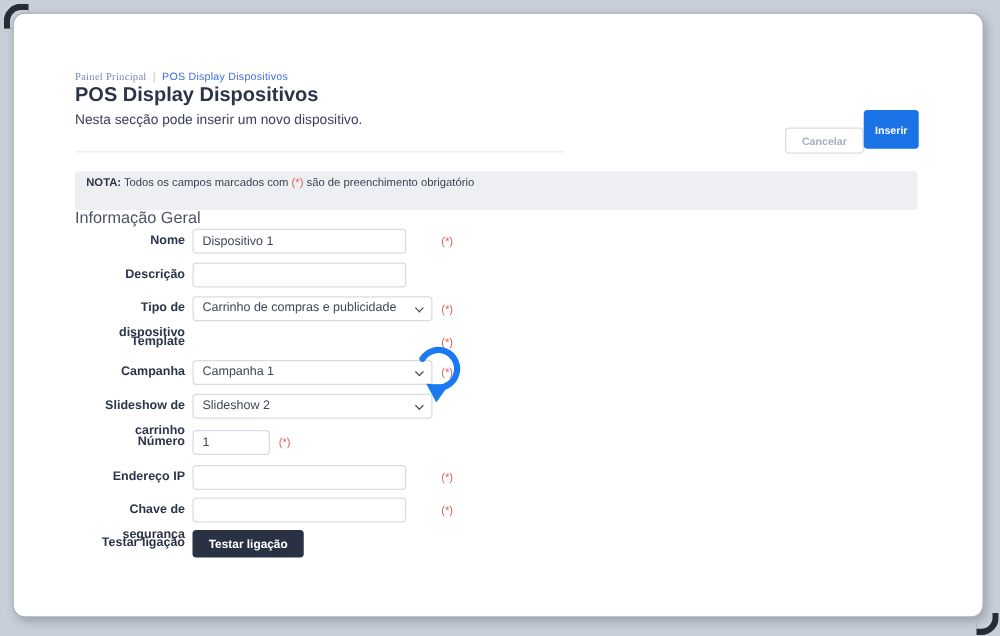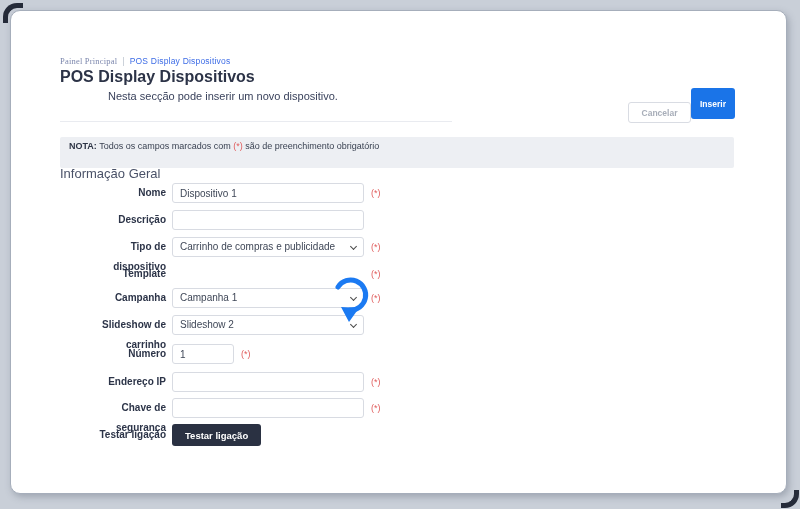--- a/index.html
+++ b/index.html
@@ -12,45 +12,45 @@
     border-bottom:5px solid #252b39; border-right:5px solid #252b39;
     border-bottom-right-radius:14px; z-index:0; }
   .card { position:absolute; left:10px; top:10px; width:777px; height:484px;
     background:#ffffff; border:1px solid #a6aebb; border-radius:10px;
     box-shadow:2px 3px 7px rgba(80,90,105,.35); z-index:1; }
   .breadcrumb { position:absolute; left:49px; top:45px; font-size:8.5px; letter-spacing:.2px; }
   .crumb-root { color:#7c87ad;font-family:Liberation Serif, serif; }
   .crumb-sep { color:#b9c0cc; margin:0 5px; }
   .crumb-current { color:#3d6ce6; }
   .page-title { position:absolute; left:49px; top:57px; font-size:16px; font-weight:bold; color:#2c3347; }
-  .page-subtitle { position:absolute; left:49px; top:79px; font-size:11px; color:#3a425c;margin-left:48px; }
+  .page-subtitle { position:absolute; left:49px; top:79px; font-size:11px; color:#3a425c; }
   .tabs { position:absolute; left:49px; top:95px; height:16px; }
   .tab { display:inline-block; font-size:11px; margin-right:20px; padding-bottom:0; cursor:pointer;margin-top:36px; }
   .tab.active { color:#2f7bf5; border-bottom:2px solid #2f7bf5; }
   .tab.inactive { color:#525b6e; }
   .tabs-border { position:absolute; left:49px; top:110px; width:392px; border-bottom:1px solid #e9ebf0; }
   .btn-cancel { position:absolute; left:617px; top:91px; width:63px; height:21px;
     background:#ffffff; border:1px solid #d9dce3; border-radius:3px;
     color:#a8aeb9; font-size:8.5px; font-weight:bold; cursor:pointer; font-family:inherit; }
   .btn-submit { position:absolute; left:680px; top:77px; width:44px; height:31px;
     background:#1a74e8; border:none; border-radius:3px;
     color:#ffffff; font-size:8.5px; font-weight:bold; cursor:pointer; font-family:inherit; }
   .note-bar { position:absolute; left:49px; top:126px; width:674px; height:31px;
     background:#edeff3; border-radius:2px; font-size:9px; color:#3a4252;
     line-height:19px; padding-left:9px; }
   .note-prefix { font-weight:bold; color:#2e3546; }
   .req { color:#e05d5d; }
   .section-title { position:absolute; left:49px; top:155px; font-size:13px; color:#4a5268; }
-  .frow { position:absolute; left:67px; width:680px; height:20px; }
+  .frow { position:absolute; left:49px; width:680px; height:20px; }
   .flabel { position:absolute; left:0; top:0; width:88px; text-align:right;
     font-size:10px; font-weight:bold; color:#2c3448; line-height:20px; }
   .fctrl { position:absolute; left:94px; top:0; height:20px; border:1px solid #d8dbe2;
     border-radius:3px; background:#fff; font-size:10px; color:#3f4757;
     padding:0 7px; font-family:inherit; }
-  input.fctrl { width:192px; }
+  input.fctrl { width:171px; }
   input.fctrl.small { width:62px; }
   .selectbox { width:192px; line-height:18px; cursor:pointer; position:absolute; left:94px; top:0; }
   .chev { position:absolute; right:7px; top:6px; width:5px; height:5px;
     border:solid #4a4a4a; border-width:0 1.4px 1.4px 0; transform:rotate(45deg); }
   .fstar { position:absolute; top:0; font-size:9px; line-height:20px; }
   .fstar.full { left:293px; }
   .fstar.small { left:163px; }
   .btn-dark { position:absolute; left:94px; top:-1px; height:22px; padding:0 13px;
     background:#2a3142; color:#ffffff; border:none; border-radius:3px;
     font-size:9.5px; font-weight:bold; cursor:pointer; font-family:inherit; }

